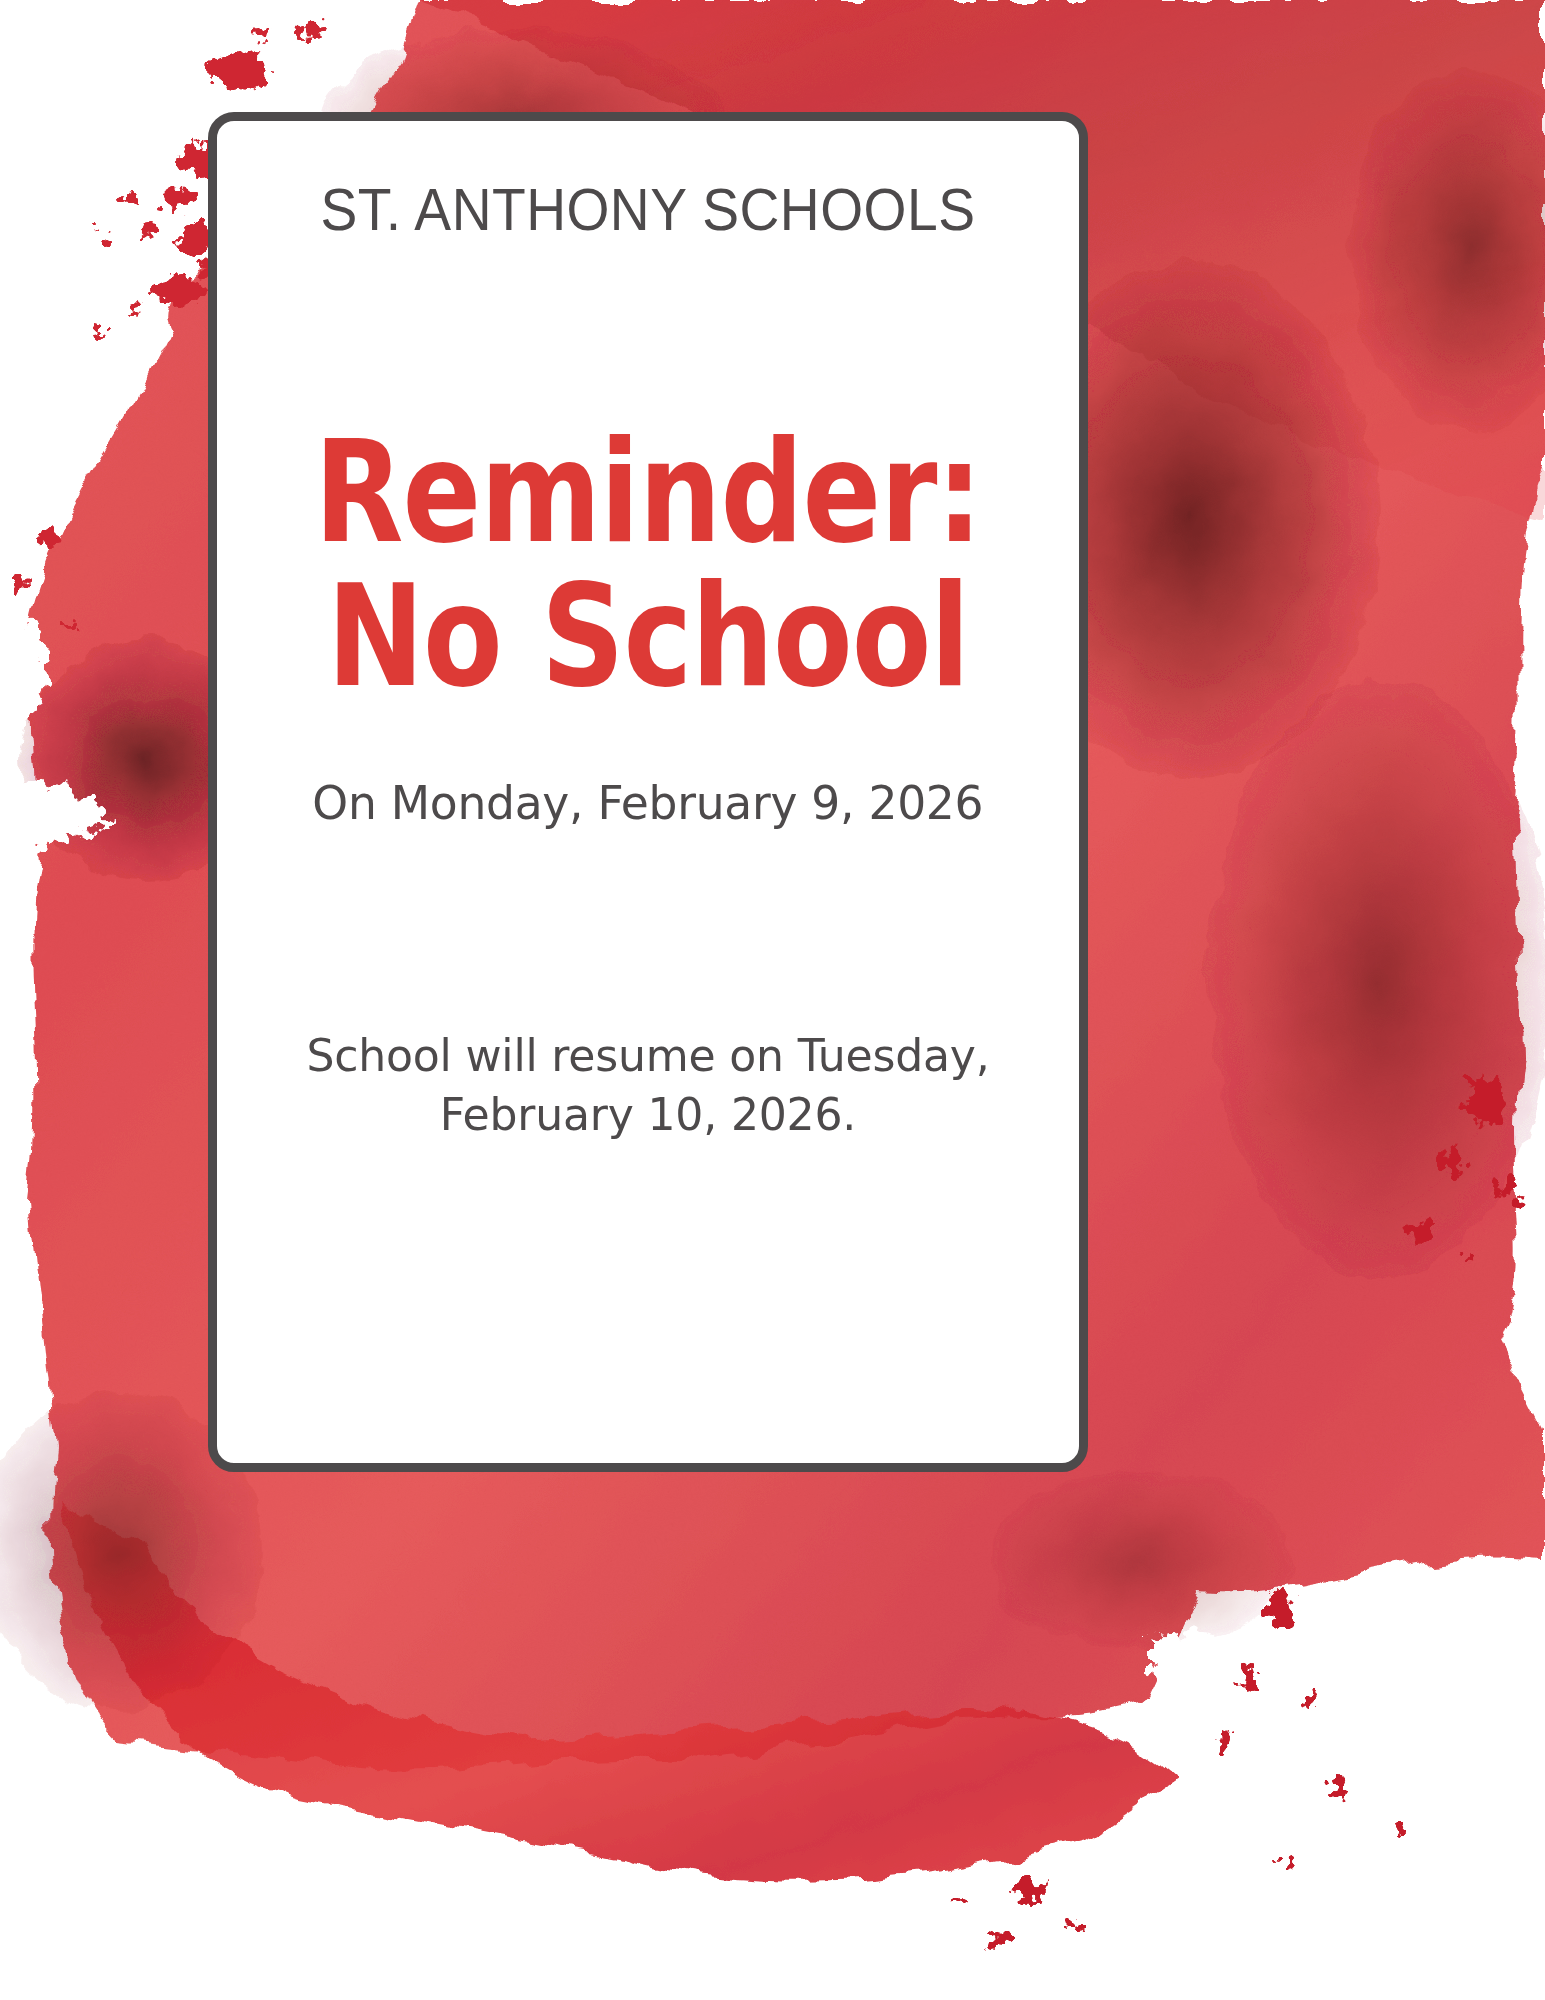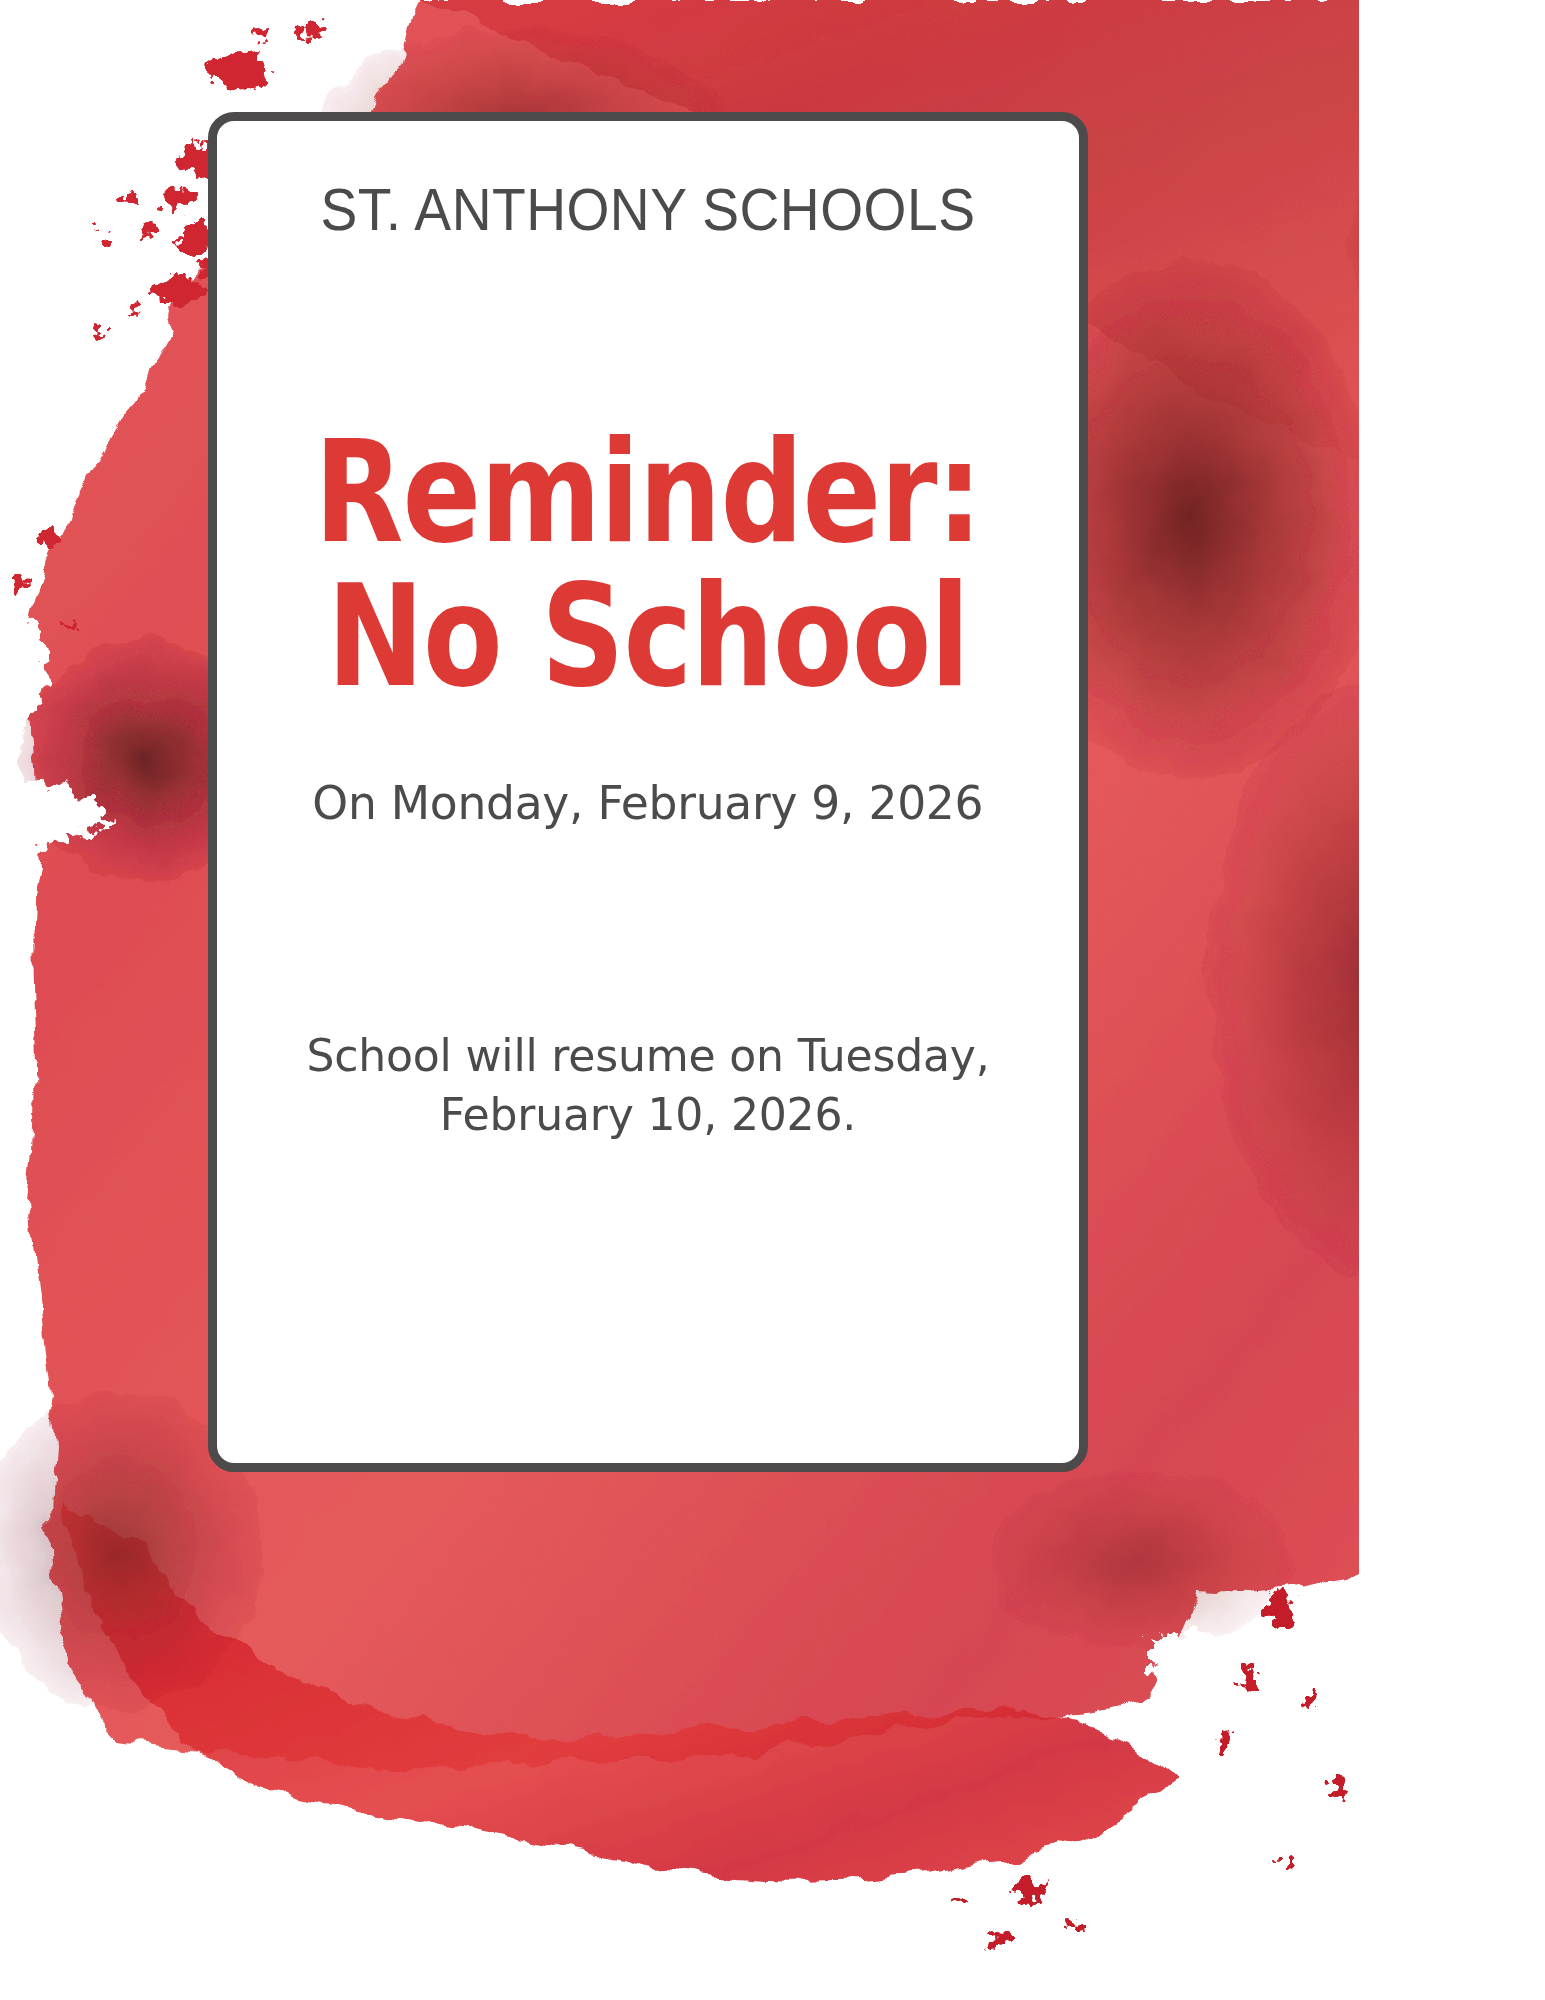--- a/index.html
+++ b/index.html
@@ -3,21 +3,21 @@
 <meta charset="utf-8">
 <title>St. Anthony Schools — Reminder</title>
 <style>
   html, body {
     margin: 0;
     padding: 0;
     background: #ffffff;
   }
   #poster {
     position: relative;
-    width: 1359px;
+    width: 1545px;
     height: 2000px;
     overflow: hidden;
     background: #ffffff;
     font-family: "Liberation Sans", sans-serif;
   }
 
   
   .wc-layer {
     position: absolute;
     pointer-events: none;

